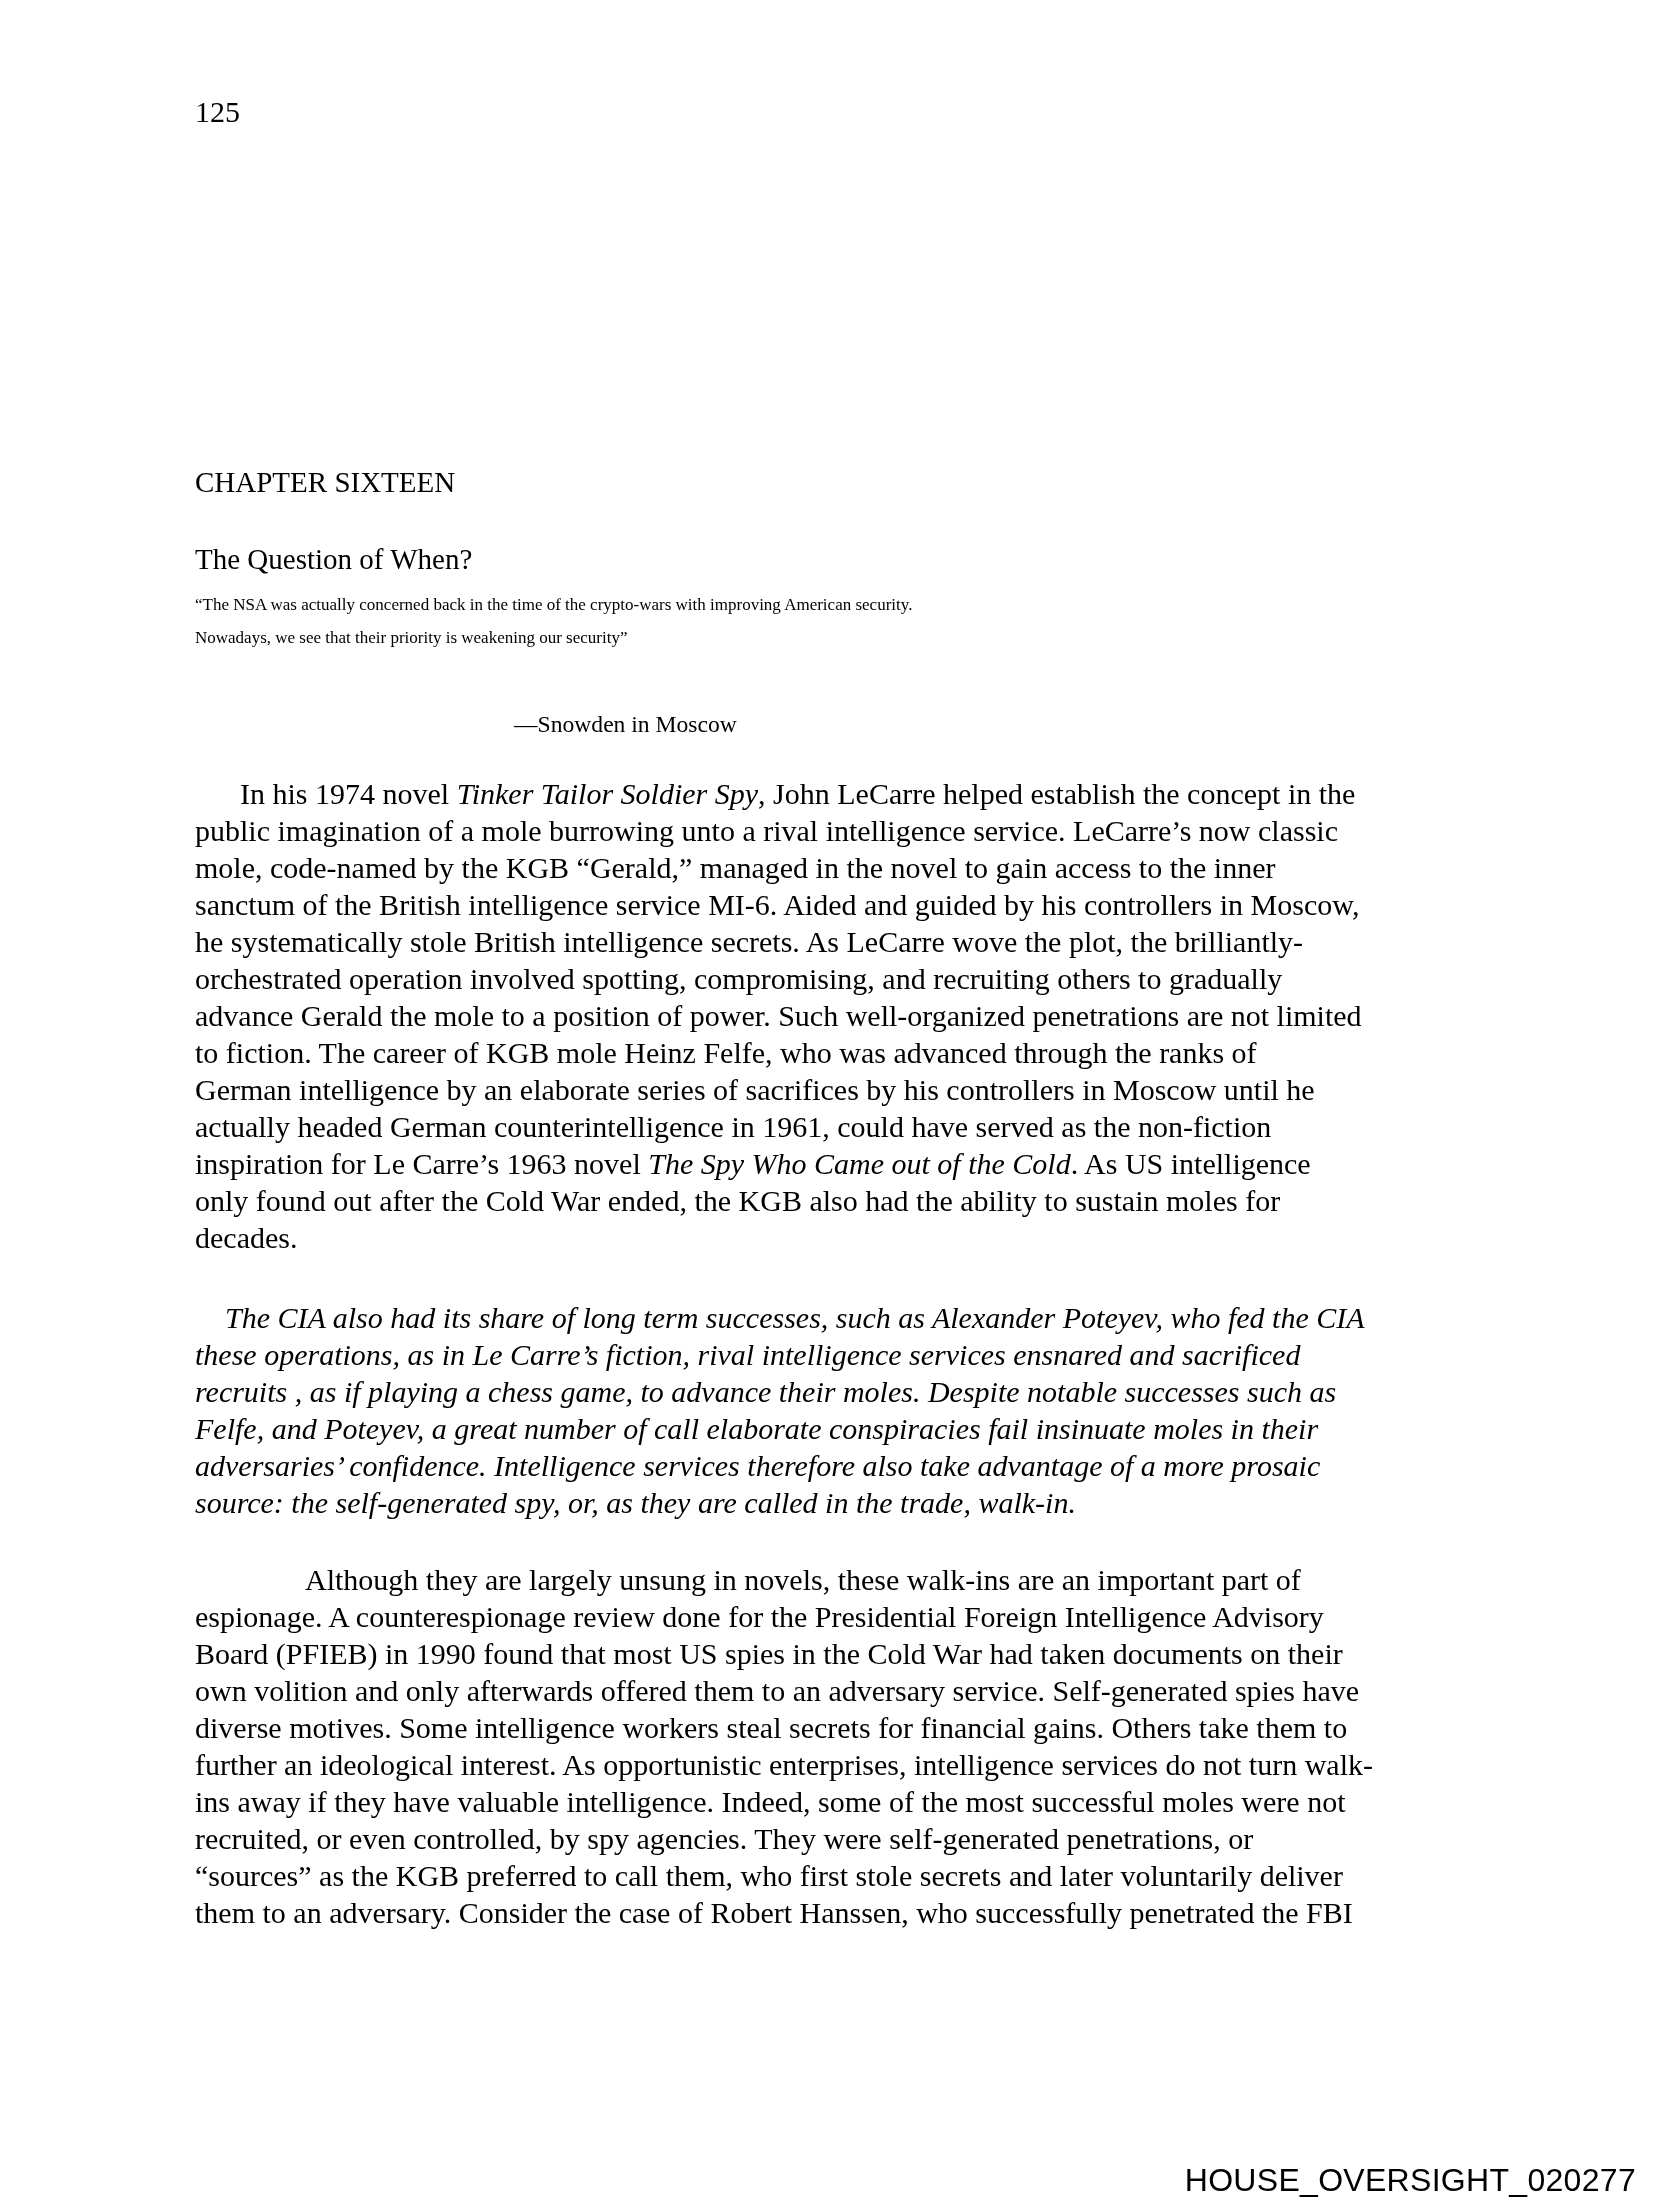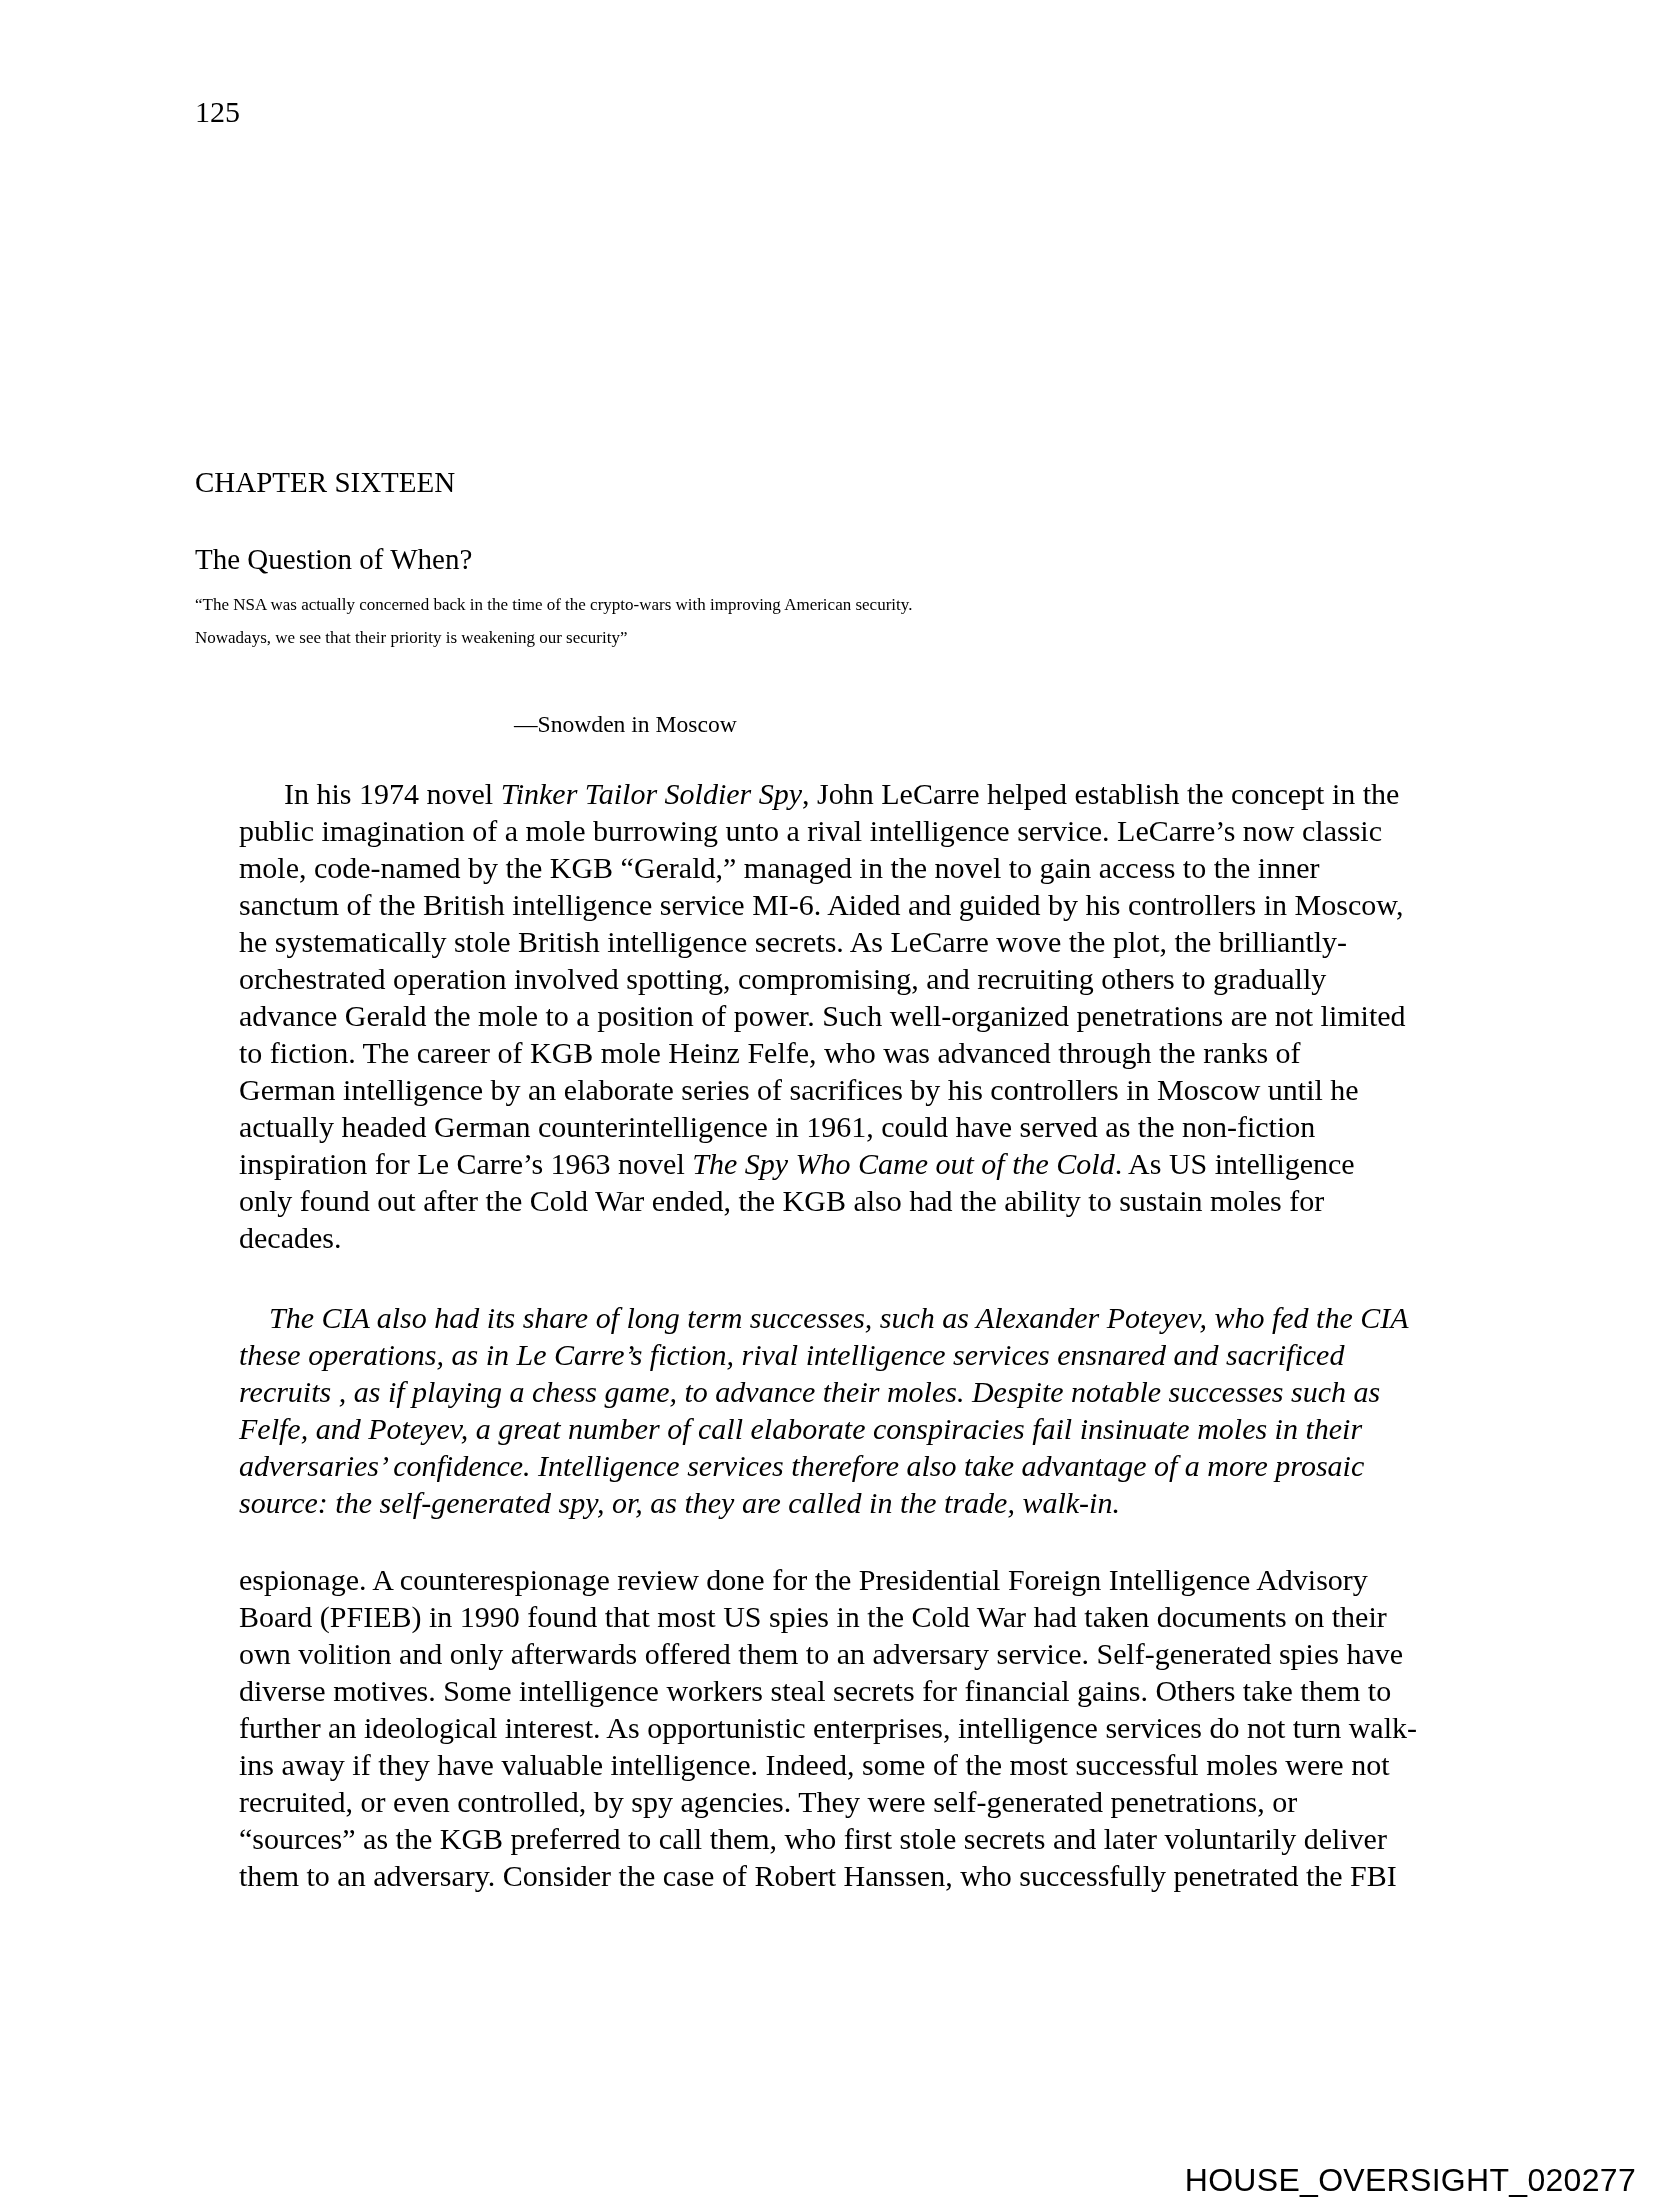--- a/index.html
+++ b/index.html
@@ -7,21 +7,21 @@
     width: 1669px; height: 2205px; position: relative; overflow: hidden;
     font-family: "Liberation Serif", "DejaVu Serif", serif; color: #000;
   }
   .page-number { position: absolute; left: 195px; top: 97px; font-size: 30px; line-height: 1; }
   .chapter-heading { position: absolute; left: 195px; top: 468px; font-size: 29px; line-height: 1; }
   .chapter-title { position: absolute; left: 195px; top: 545px; font-size: 29px; line-height: 1; }
   .epigraph { position: absolute; left: 195px; top: 588px; font-size: 17px; line-height: 33px; }
   .epigraph-line { display: block; white-space: nowrap; }
   .attribution { position: absolute; left: 514px; top: 713px; font-size: 23.6px; line-height: 1; }
   .para { position: absolute; left: 195px; font-size: 30px; line-height: 37px; }
-  .line { display: block; white-space: nowrap; margin-left: 44px; }
+  .line { display: block; white-space: nowrap; }
   .indent1 { padding-left: 45px; }
   .indent2 { padding-left: 30px; }
   .indent3 { padding-left: 110px; }
   em { font-style: italic; }
   .bates { position: absolute; right: 33px; top: 2164px; font-family: Liberation Sans, sans-serif; font-size: 32px; line-height: 1; letter-spacing: 0.3px; }
 </style>
 </head>
 <body>
 
 <div>
@@ -56,20 +56,21 @@
   <div class="para" style="top:1299px;font-style:italic;">
     <span class="line indent2">The CIA also had its share of long term successes, such as Alexander Poteyev, who fed the CIA</span>
     <span class="line">these operations, as in Le Carre’s fiction, rival intelligence services ensnared and sacrificed</span>
     <span class="line">recruits , as if playing a chess game, to advance their moles.  Despite notable successes such as</span>
     <span class="line">Felfe, and Poteyev, a great number of call elaborate conspiracies fail insinuate moles in their</span>
     <span class="line">adversaries’ confidence.  Intelligence services therefore also take advantage of a more prosaic</span>
     <span class="line">source:  the self-generated spy, or, as they are called in the trade, walk-in.</span>
   </div>
 
   <div class="para" style="top:1561px;">
+    <span class="line indent3">Although they are largely unsung in novels, these walk-ins are an important part of</span>
     <span class="line">espionage.  A counterespionage review done for the Presidential Foreign Intelligence Advisory</span>
     <span class="line">Board (PFIEB) in 1990 found that most US spies in the Cold War had taken documents on their</span>
     <span class="line">own volition and only afterwards offered them to an adversary service. Self-generated spies have</span>
     <span class="line">diverse motives. Some intelligence workers steal secrets for financial gains.  Others take them to</span>
     <span class="line">further an ideological interest.  As opportunistic enterprises, intelligence services do not turn walk-</span>
     <span class="line">ins away if they have valuable intelligence.  Indeed, some of the most successful moles were not</span>
     <span class="line">recruited, or even controlled, by spy agencies.  They were self-generated penetrations, or</span>
     <span class="line">“sources” as the KGB preferred to call them, who first stole secrets and later voluntarily deliver</span>
     <span class="line">them to an adversary.  Consider the case of Robert Hanssen, who successfully penetrated the FBI</span>
   </div>

